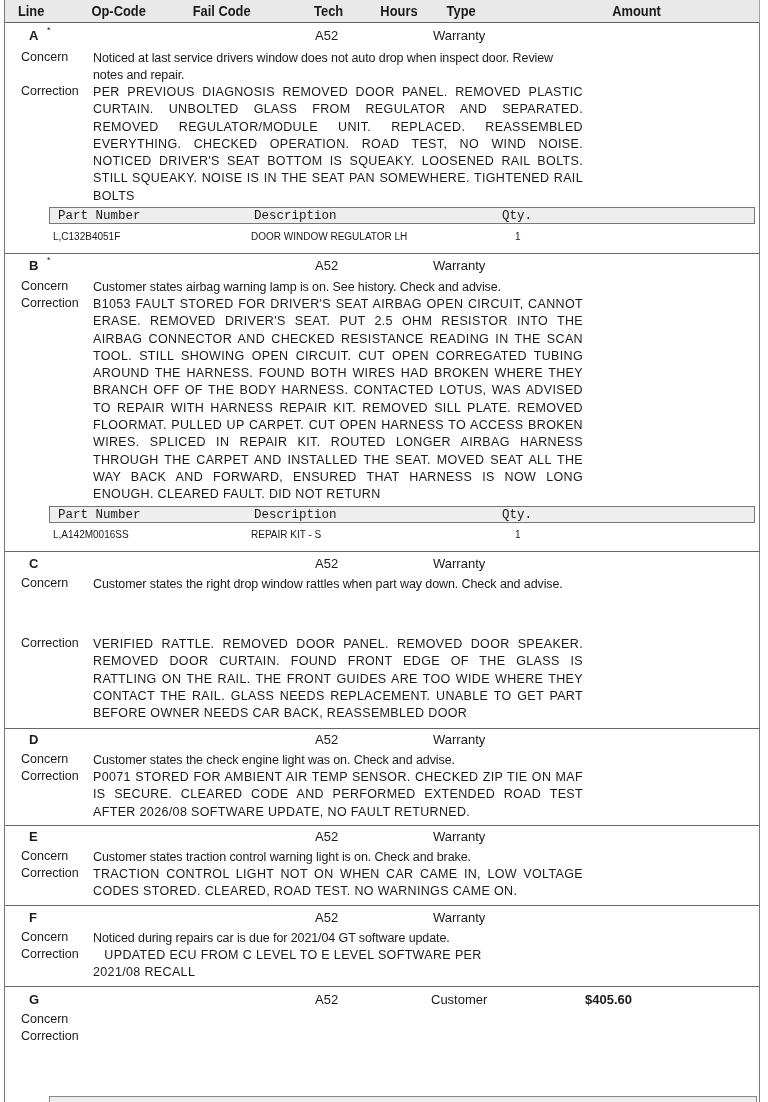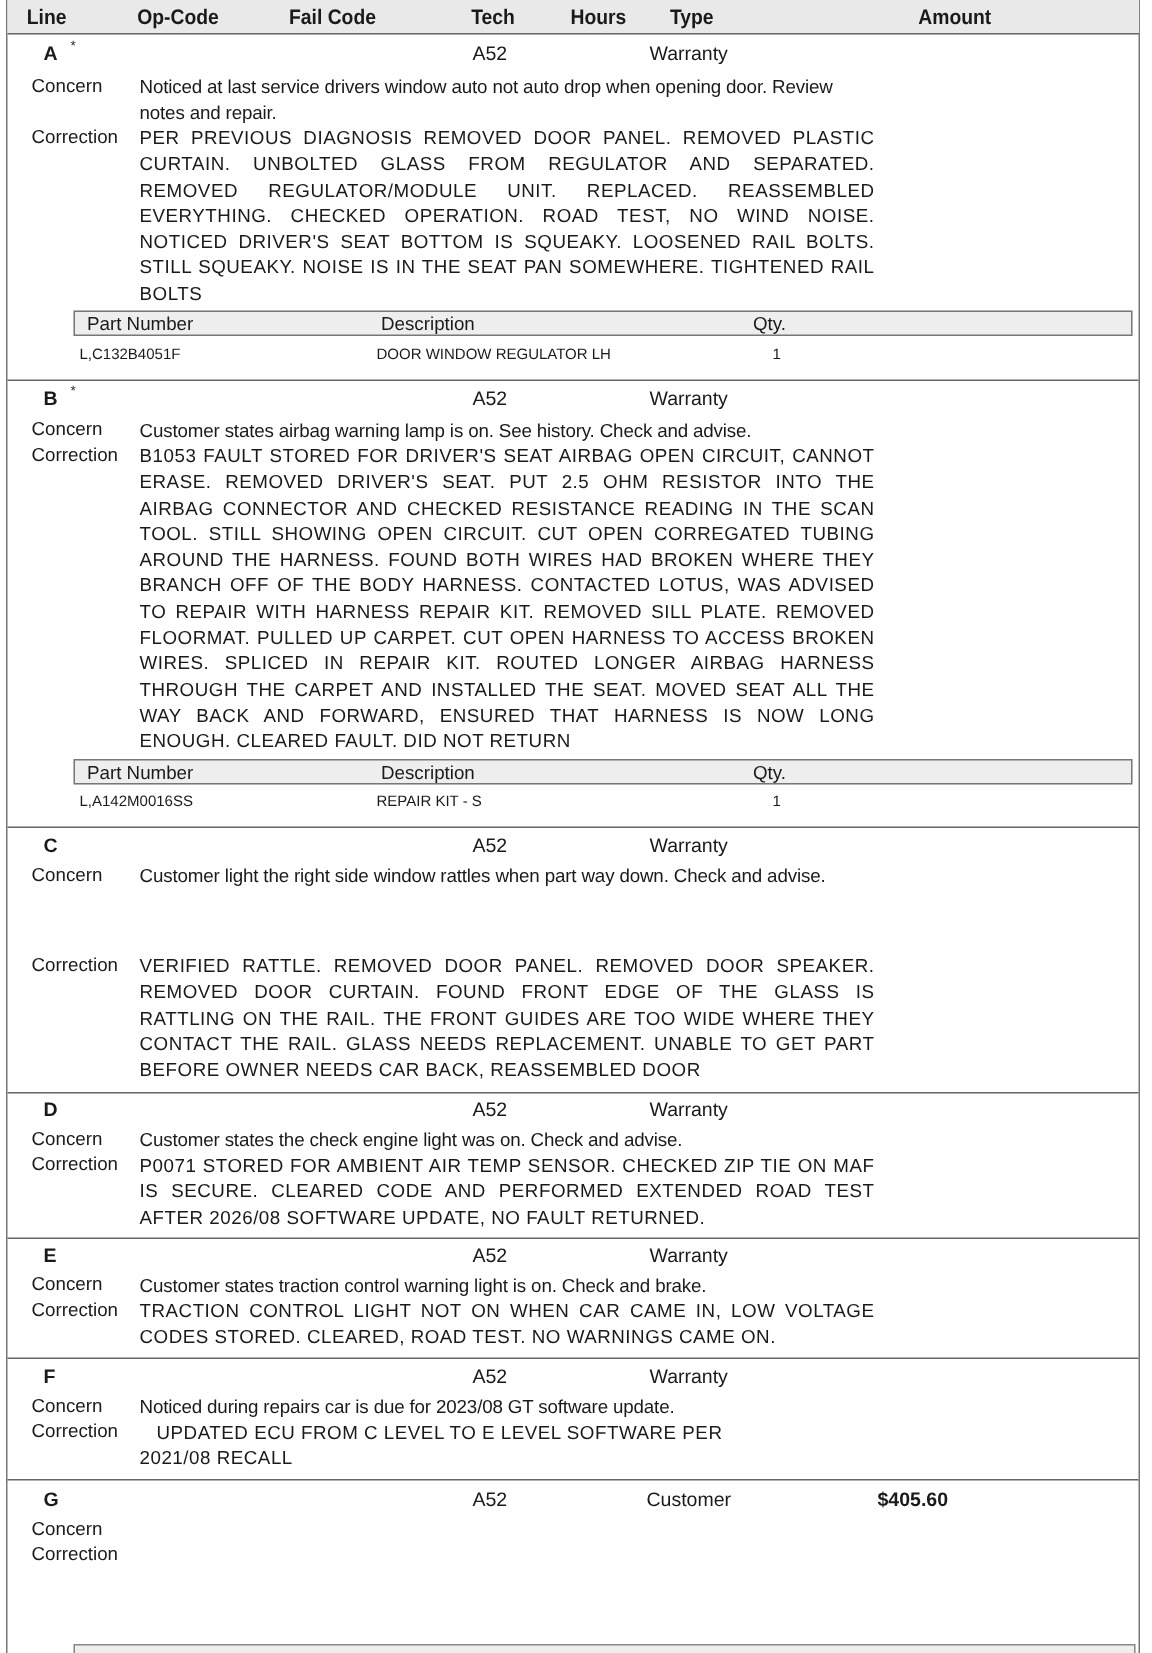--- a/index.html
+++ b/index.html
@@ -27,21 +27,21 @@
   .type { position: absolute; left: 428px; top: 0; }
   .amount { position: absolute; left: 606px; top: 0; font-weight: bold; }
   .lbl { position: absolute; left: 16px; font-size: 12.5px; }
   .txt { position: absolute; left: 88px; width: 490px; font-size: 12.5px; line-height: 17px; }
   .concern { letter-spacing: -0.1px; }
   .corr { letter-spacing: 0.35px; text-align: justify; text-align-last: left; line-height: 17.3px; }
   .parts-hdr {
     position: absolute; left: 44px; width: 706px; height: 17px;
     border: 1px solid #777; background: #eee; font-size: 12.5px; box-sizing: border-box;
   }
-  .parts-hdr span { position: absolute; top: 1px; }
+  .parts-hdr span { position: absolute; top: 1px; font-family: Liberation Mono, monospace; }
   .parts-row { position: absolute; left: 44px; width: 706px; height: 17px; font-size: 10px; }
   .parts-row span { position: absolute; top: 1px; }
   .tail-box { position: absolute; left: 44px; top: 1096px; width: 706px; height: 10px; border: 1px solid #888; background: #eee; }
 </style>
 </head>
 <body>
 
 <div class="sheet">
 
   <div class="hdr">
@@ -56,21 +56,21 @@
 
   <div class="job" style="top:23px;height:230px;">
     <div class="job-line" style="top:5px;left:0;right:0;">
       <span class="letter" style="left:24px">A</span>
       <span class="star" style="left:42px">*</span>
       <span class="tech">A52</span>
       <span class="type">Warranty</span>
       <span class="amount"></span>
     </div>
     <span class="lbl" style="top:27px">Concern</span>
-    <div class="txt concern" style="top:27px">Noticed at last service drivers window auto not auto drop when opening door. Review notes and repair.</div>
+    <div class="txt concern" style="top:27px">Noticed at last service drivers window does not auto drop when inspect door. Review notes and repair.</div>
     <span class="lbl" style="top:61px">Correction</span>
     <div class="txt corr" style="top:61px">PER PREVIOUS DIAGNOSIS REMOVED DOOR PANEL. REMOVED PLASTIC CURTAIN. UNBOLTED GLASS FROM REGULATOR AND SEPARATED. REMOVED REGULATOR/MODULE UNIT. REPLACED. REASSEMBLED EVERYTHING. CHECKED OPERATION. ROAD TEST, NO WIND NOISE. NOTICED DRIVER'S SEAT BOTTOM IS SQUEAKY. LOOSENED RAIL BOLTS. STILL SQUEAKY. NOISE IS IN THE SEAT PAN SOMEWHERE. TIGHTENED RAIL BOLTS</div>
     <div class="parts-hdr" style="top:184px">
       <span style="left:8px">Part Number</span>
       <span style="left:204px">Description</span>
       <span style="left:452px">Qty.</span>
     </div>
     <div class="parts-row" style="top:207px">
       <span style="left:4px">L,C132B4051F</span>
       <span style="left:202px">DOOR WINDOW REGULATOR LH</span>
@@ -103,21 +103,21 @@
   </div>
 
   <div class="job" style="top:551px;height:177px;">
     <div class="job-line" style="top:5px;left:0;right:0;">
       <span class="letter" style="left:24px">C</span>
       <span class="tech">A52</span>
       <span class="type">Warranty</span>
       <span class="amount"></span>
     </div>
     <span class="lbl" style="top:25px">Concern</span>
-    <div class="txt concern" style="top:25px;line-height:17px;">Customer light the right side window rattles when part way down. Check and advise.</div>
+    <div class="txt concern" style="top:25px;line-height:17px;">Customer states the right drop window rattles when part way down. Check and advise.</div>
     <span class="lbl" style="top:85px">Correction</span>
     <div class="txt corr" style="top:85px">VERIFIED RATTLE. REMOVED DOOR PANEL. REMOVED DOOR SPEAKER. REMOVED DOOR CURTAIN. FOUND FRONT EDGE OF THE GLASS IS RATTLING ON THE RAIL. THE FRONT GUIDES ARE TOO WIDE WHERE THEY CONTACT THE RAIL. GLASS NEEDS REPLACEMENT. UNABLE TO GET PART BEFORE OWNER NEEDS CAR BACK, REASSEMBLED DOOR</div>
   </div>
 
   <div class="job" style="top:728px;height:97px;">
     <div class="job-line" style="top:4px;left:0;right:0;">
       <span class="letter" style="left:24px">D</span>
       <span class="tech">A52</span>
       <span class="type">Warranty</span>
       <span class="amount"></span>
@@ -142,21 +142,21 @@
   </div>
 
   <div class="job" style="top:905px;height:81px;">
     <div class="job-line" style="top:5px;left:0;right:0;">
       <span class="letter" style="left:24px">F</span>
       <span class="tech">A52</span>
       <span class="type">Warranty</span>
       <span class="amount"></span>
     </div>
     <span class="lbl" style="top:25px">Concern</span>
-    <div class="txt concern" style="top:25px">Noticed during repairs car is due for 2023/08 GT software update.</div>
+    <div class="txt concern" style="top:25px">Noticed during repairs car is due for 2021/04 GT software update.</div>
     <span class="lbl" style="top:42px">Correction</span>
     <div class="txt corr" style="top:42px;width:400px;text-align:center;">UPDATED ECU FROM C LEVEL TO E LEVEL SOFTWARE PER 2021/08 RECALL</div>
   </div>
 
   <div class="job" style="top:986px;height:130px;border-bottom:none;">
     <div class="job-line" style="top:6px;left:0;right:0;">
       <span class="letter" style="left:24px">G</span>
       <span class="tech">A52</span>
       <span class="type" style="left:426px">Customer</span>
       <span class="amount" style="left:580px">$405.60</span>

